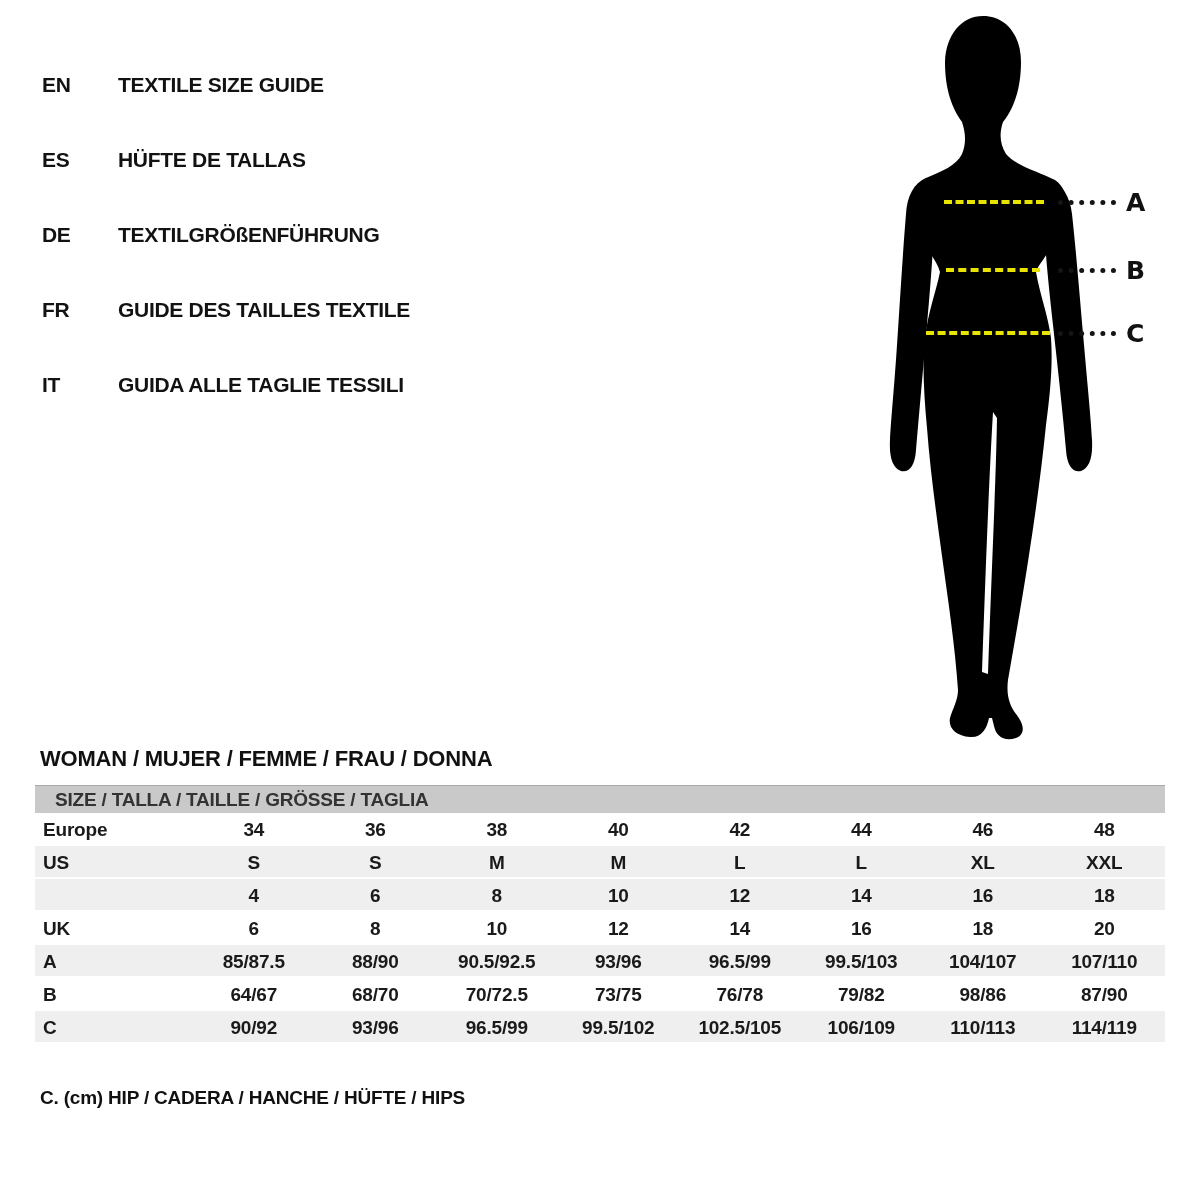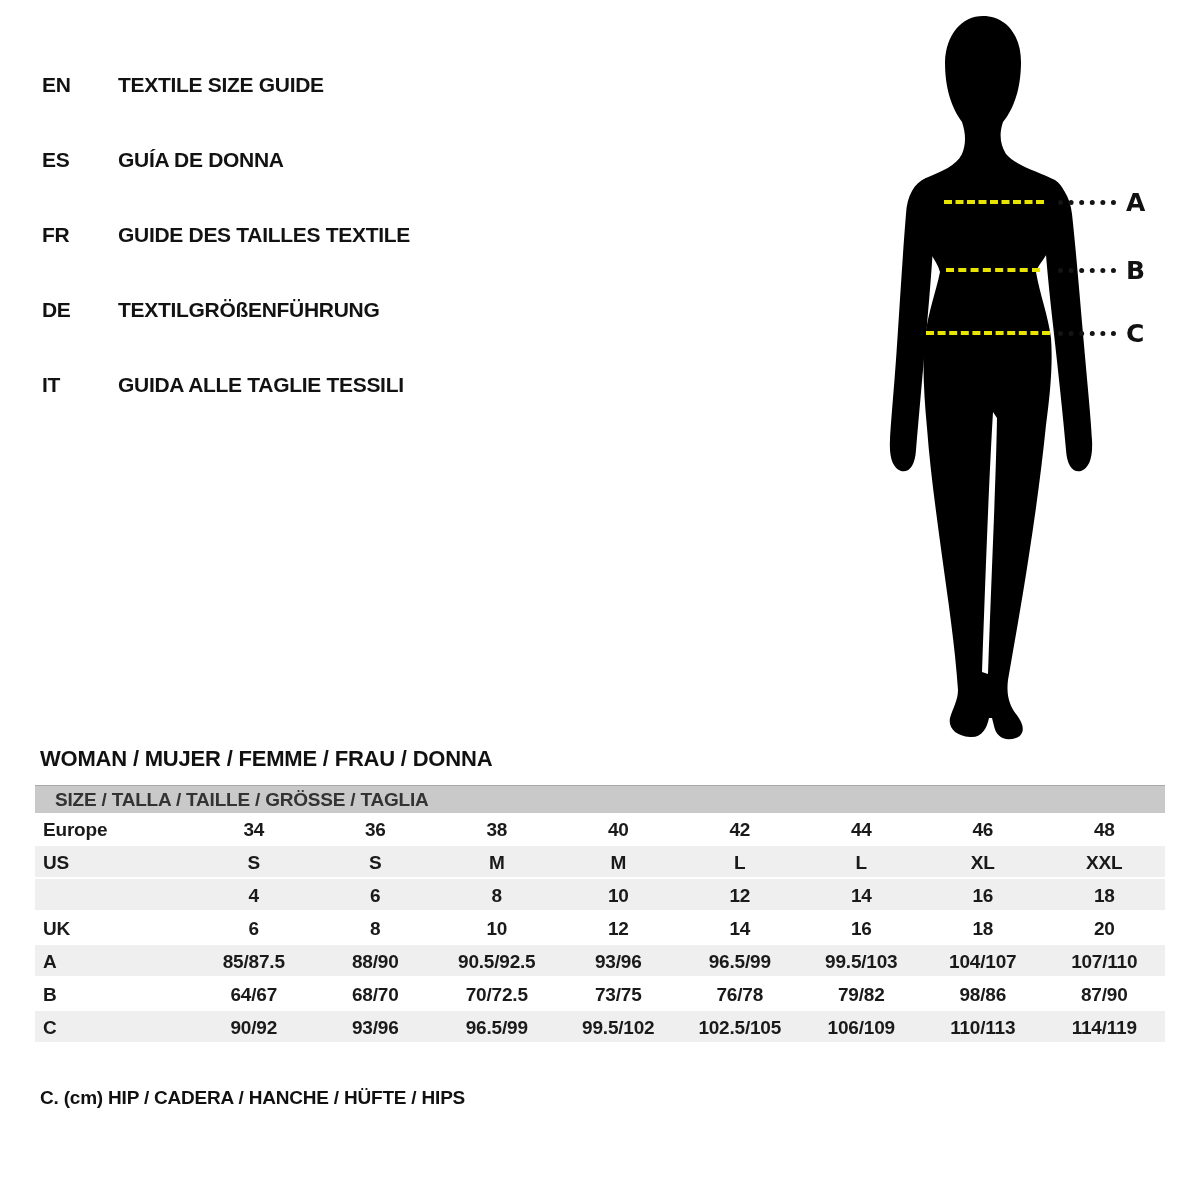--- a/index.html
+++ b/index.html
@@ -59,29 +59,29 @@
 
 <div class="page" style="--dash-yellow: #e9e300; --header-bg: #c9c9c9; --shade-bg: #efefef;">
 
   <div class="lang-list">
       <div class="lang-row">
         <span class="lang-code">EN</span>
         <span class="lang-label">TEXTILE SIZE GUIDE</span>
       </div>
       <div class="lang-row">
         <span class="lang-code">ES</span>
-        <span class="lang-label">GUÍA DE DONNA</span>
+        <span class="lang-label">HÜFTE DE TALLAS</span>
+      </div>
+      <div class="lang-row">
+        <span class="lang-code">DE</span>
+        <span class="lang-label">TEXTILGRÖßENFÜHRUNG</span>
       </div>
       <div class="lang-row">
         <span class="lang-code">FR</span>
         <span class="lang-label">GUIDE DES TAILLES TEXTILE</span>
-      </div>
-      <div class="lang-row">
-        <span class="lang-code">DE</span>
-        <span class="lang-label">TEXTILGRÖßENFÜHRUNG</span>
       </div>
       <div class="lang-row">
         <span class="lang-code">IT</span>
         <span class="lang-label">GUIDA ALLE TAGLIE TESSILI</span>
       </div>
     </div>
 
   <svg class="figure-svg" viewBox="0 0 1200 1200" xmlns="http://www.w3.org/2000/svg">
 
     <path fill="#000000" d="

